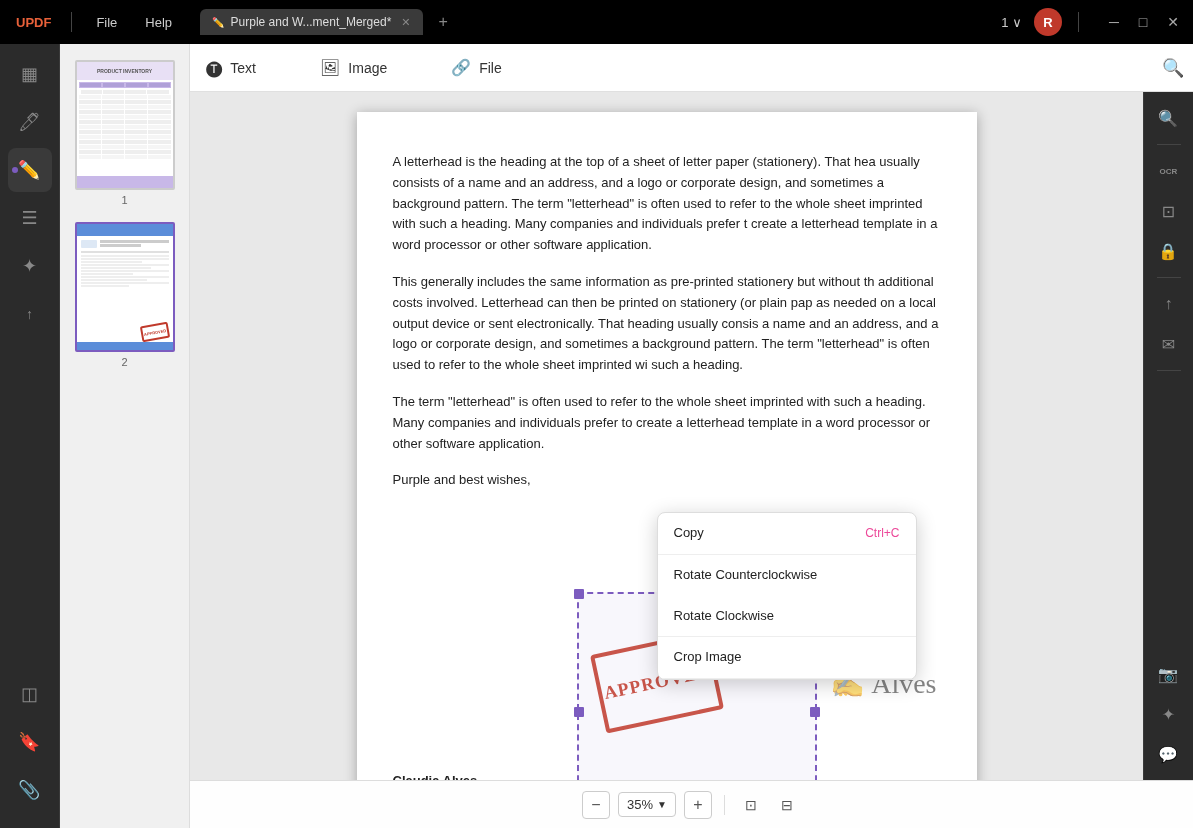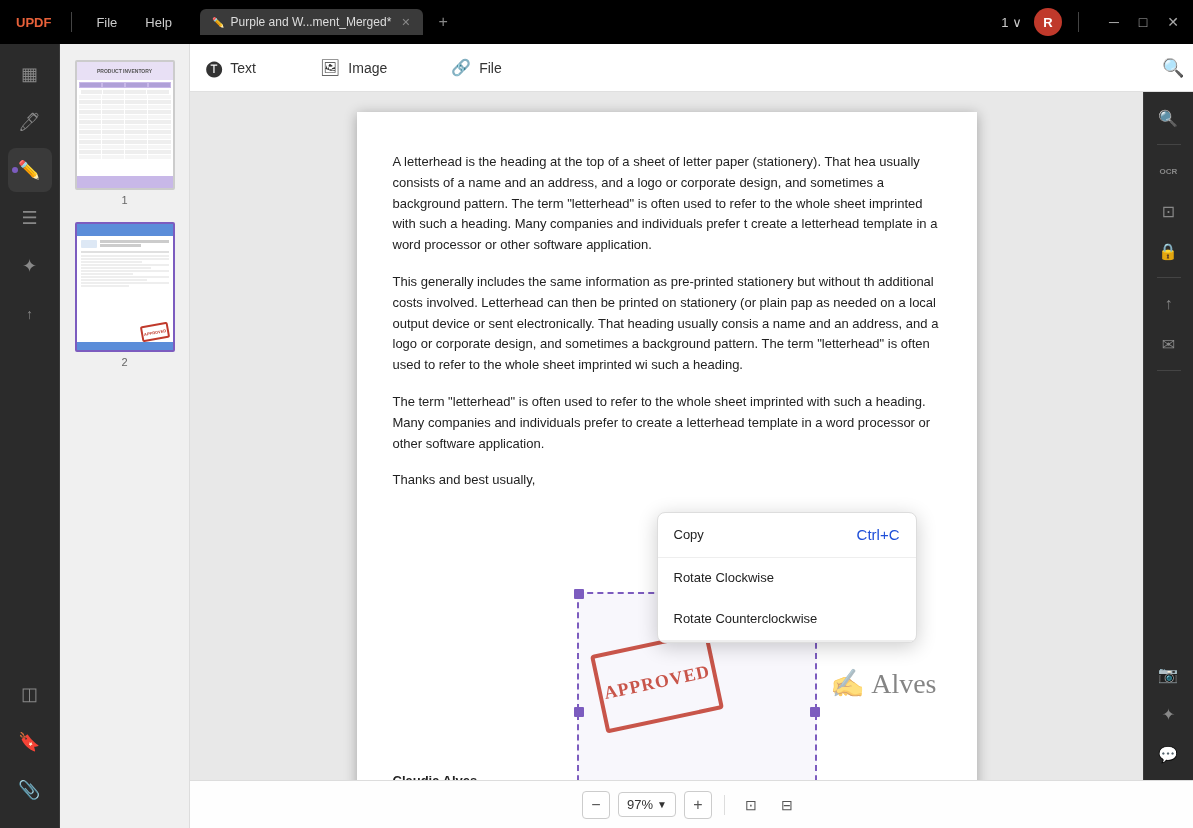--- a/index.html
+++ b/index.html
@@ -180,21 +180,21 @@
       overflow: hidden;
     }
     .ctx-item {
       display: flex; align-items: center; justify-content: space-between;
       padding: 10px 16px;
       font-size: 13px;
       color: #222;
       cursor: pointer;
     }
     .ctx-item.disabled { color: #aaa; cursor: default; }
-    .ctx-shortcut { color: #1d4ed8; font-size: 15px; }
+    .ctx-shortcut { color: #ec4899; font-size: 12px; }
     .ctx-sep { height: 1px; background: #eee; }
 
     
     .bottom-bar {
       height: 48px;
       background: rgba(255,255,255,0.95);
       display: flex;
       align-items: center;
       justify-content: center;
       gap: 8px;
@@ -441,21 +441,21 @@
     </div>
 
     <div style="display:flex;flex:1;overflow:hidden;">
 
       <div class="pdf-area">
         <div class="pdf-page">
           <div class="pdf-text">
             <p>A letterhead is the heading at the top of a sheet of letter paper (stationery). That hea usually consists of a name and an address, and a logo or corporate design, and sometimes a background pattern. The term "letterhead" is often used to refer to the whole sheet imprinted with such a heading. Many companies and individuals prefer t create a letterhead template in a word processor or other software application.</p>
             <p>This generally includes the same information as pre-printed stationery but without th additional costs involved. Letterhead can then be printed on stationery (or plain pap as needed on a local output device or sent electronically. That heading usually consis a name and an address, and a logo or corporate design, and sometimes a background pattern. The term "letterhead" is often used to refer to the whole sheet imprinted wi such a heading.</p>
             <p>The term "letterhead" is often used to refer to the whole sheet imprinted with such a heading. Many companies and individuals prefer to create a letterhead template in a word processor or other software application.</p>
-            <p>Thanks and best usually,</p>
+            <p>Purple and best wishes,</p>
           </div>
 
           <div class="selection-box" style="left:220px;top:480px;width:240px;height:240px;">
 
             <div class="sel-handle" style="left:-5px;top:-5px;"></div>
             <div class="sel-handle" style="left:50%;top:-5px;transform:translateX(-50%);"></div>
             <div class="sel-handle" style="right:-5px;top:-5px;"></div>
             <div class="sel-handle" style="left:-5px;top:50%;transform:translateY(-50%);"></div>
             <div class="sel-handle" style="right:-5px;top:50%;transform:translateY(-50%);"></div>
 
@@ -476,26 +476,29 @@
 
           <div style="position:absolute;left:36px;bottom:80px;font-weight:600;font-size:13px;">Claudia Alves</div>
 
           <div class="context-menu" style="left:300px;top:400px;">
             <div class="ctx-item">
               <span>Copy</span>
               <span class="ctx-shortcut">Ctrl+C</span>
             </div>
             <div class="ctx-sep"></div>
             <div class="ctx-item">
+              <span>Rotate Counterclockwise</span>
+            </div>
+            <div class="ctx-item">
               <span>Rotate Clockwise</span>
             </div>
+            <div class="ctx-sep"></div>
             <div class="ctx-item">
-              <span>Rotate Counterclockwise</span>
-            </div>
-            <div class="ctx-sep"></div>
+              <span>Crop Image</span>
+            </div>
             <div class="ctx-sep"></div>
           </div>
         </div>
       </div>
 
       <div class="right-toolbar">
         <div class="right-icon">🔍</div>
         <div class="right-sep"></div>
         <div class="right-icon" style="font-size:8px;font-weight:700;color:#888;">OCR</div>
         <div class="right-icon">⊡</div>
@@ -506,21 +509,21 @@
         <div class="right-sep"></div>
         <div class="right-icon" style="margin-top:auto;">📷</div>
         <div class="right-icon">✦</div>
         <div class="right-icon">💬</div>
       </div>
     </div>
 
     <div class="bottom-bar">
       <div class="zoom-btn">−</div>
       <div class="zoom-value">
-        <span>97%</span>
+        <span>35%</span>
         <span style="font-size:10px;">▼</span>
       </div>
       <div class="zoom-btn">+</div>
       <div class="zoom-sep"></div>
       <div class="fit-btn" title="Fit Width">⊡</div>
       <div class="fit-btn" title="Fit Page">⊟</div>
     </div>
   </div>
 </div>
 

